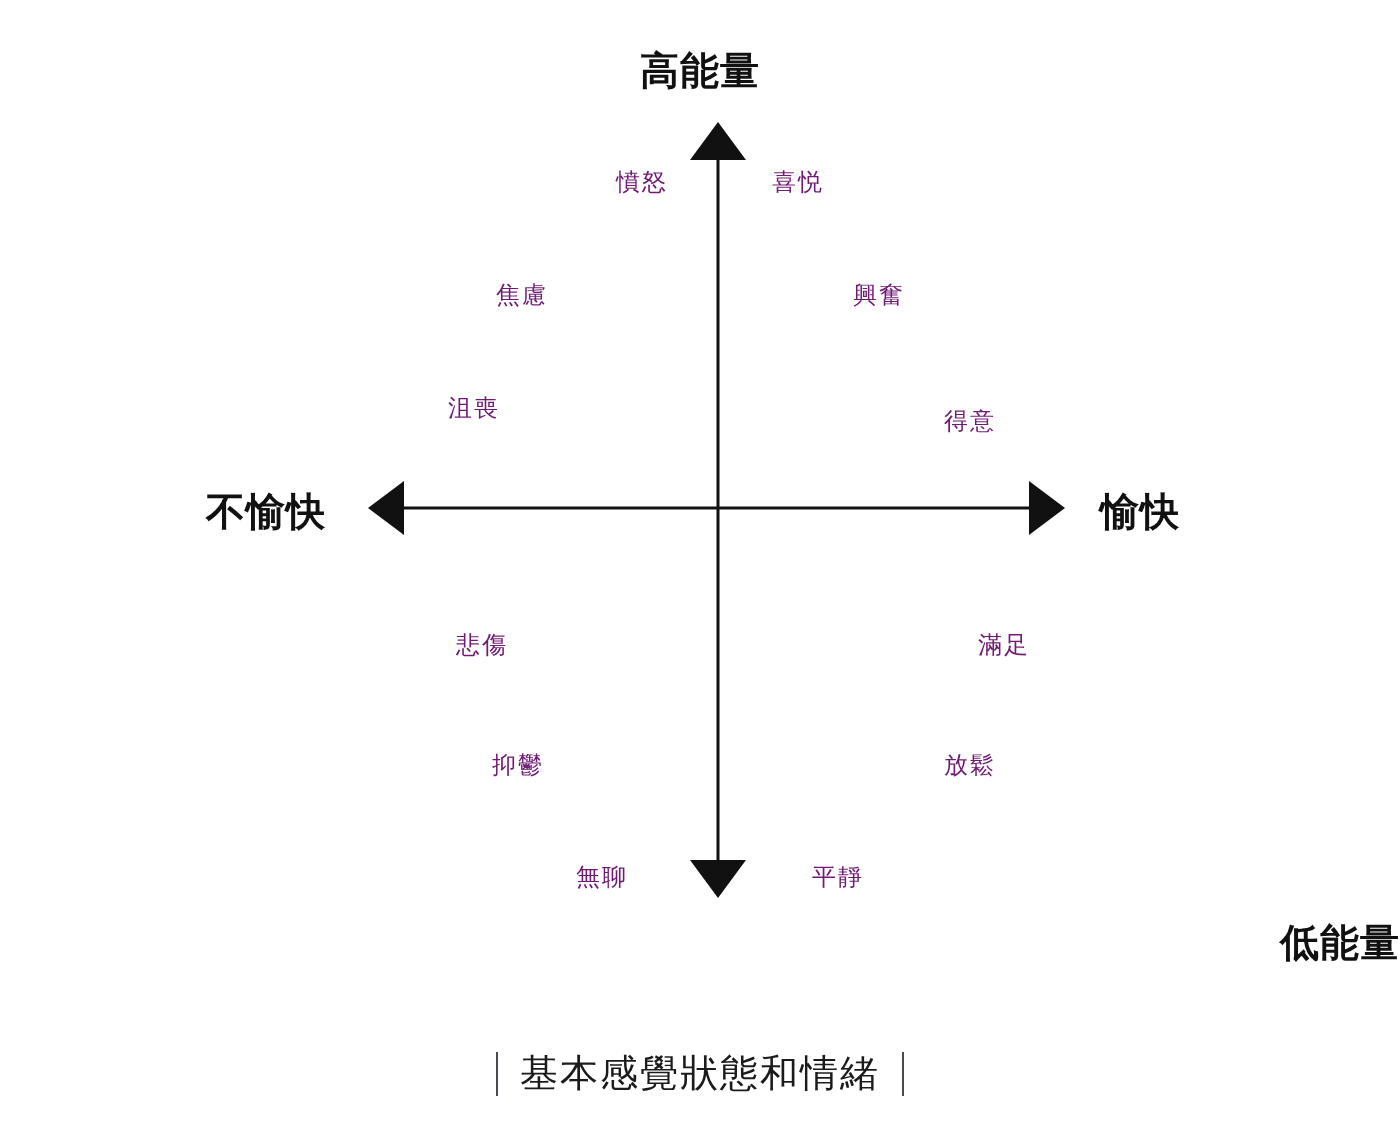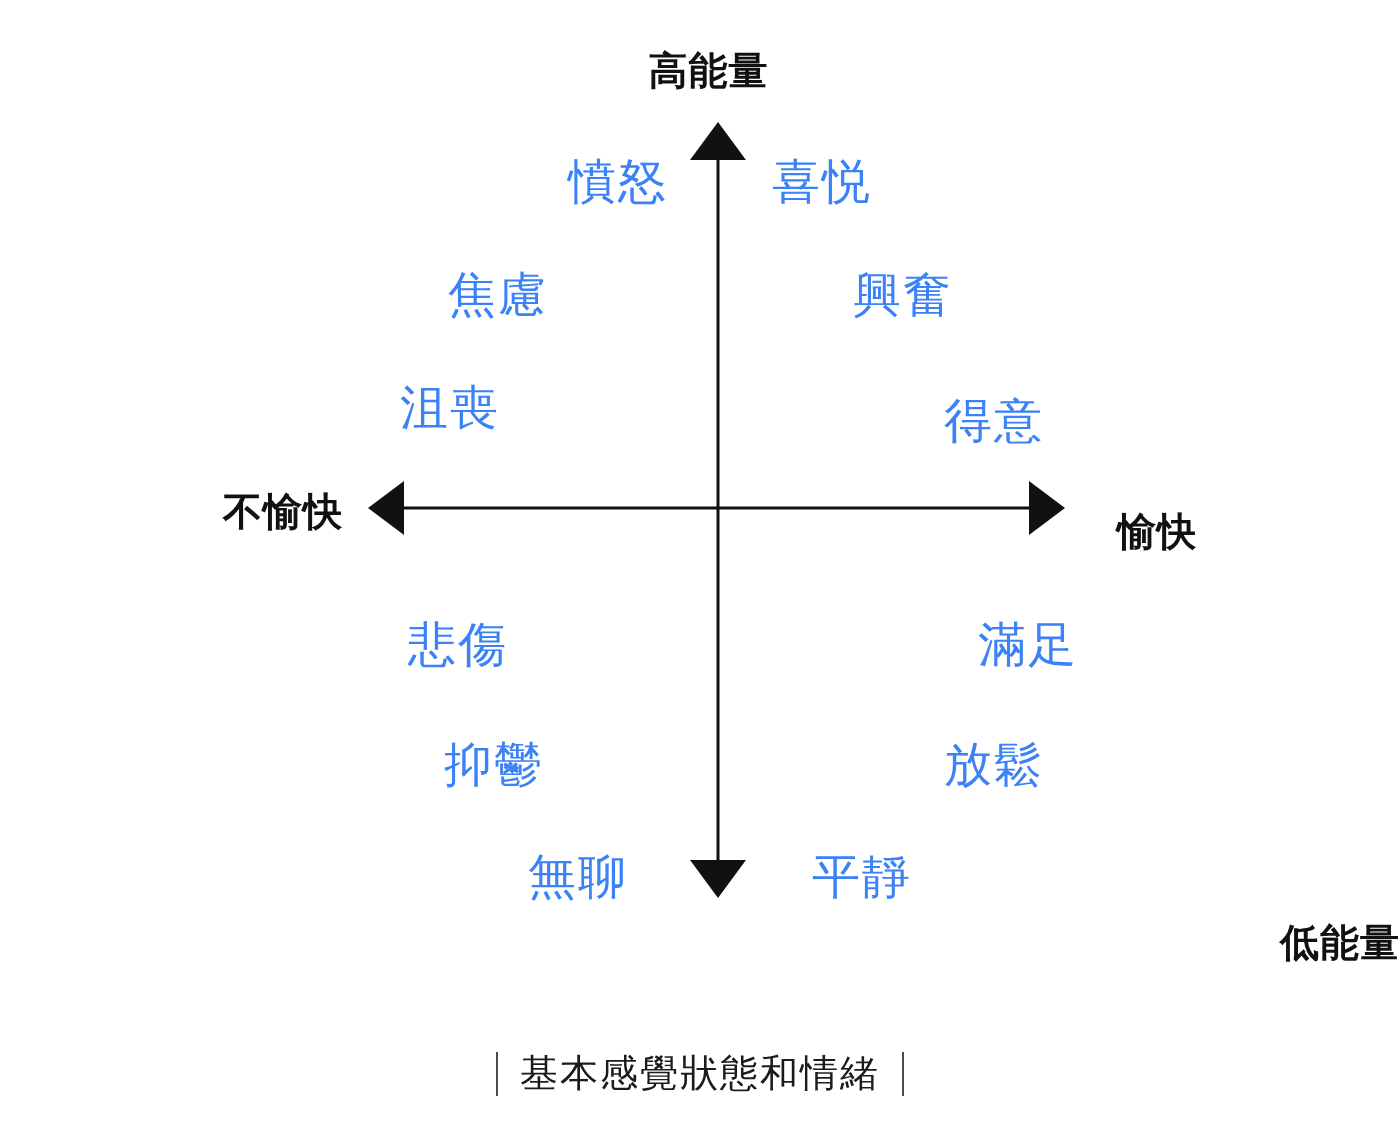--- a/index.html
+++ b/index.html
@@ -20,57 +20,56 @@
   }
 
   
   .axis-label {
     position: absolute;
     font-weight: bold;
     font-size: 39px;
     letter-spacing: 1px;
     color: #111111;
     white-space: nowrap;
-    margin-left: 17px;
   }
   #label-high-energy {
     left: 0; right: 0;
     top: 44px;
     text-align: center;
   }
   #label-low-energy {
     left: 0; right: 0;
     top: 916px;
     text-align: right;
   }
   #label-unpleasant {
     left: 206px;
     top: 485px;
   }
   #label-pleasant {
     left: 1100px;
-    top: 505px;
+    top: 485px;
     font-family: Liberation Mono, monospace;
   }
 
   
   #axes {
     position: absolute;
     left: 0;
     top: 0;
     width: 1400px;
     height: 1129px;
   }
 
   
   .emotion {
     position: absolute;
-    font-size: 48px;
+    font-size: 24px;
     font-weight: 400;
-    color: #3b82f6;
+    color: #701a75;
     white-space: nowrap;
     letter-spacing: 2px;
   }
   .emotion.left  { text-align: right; transform: translate(-100%, -50%); }
   .emotion.right { text-align: left;  transform: translate(0, -50%); }
 
   
   #caption-wrap {
     position: absolute;
     left: 0; right: 0;

